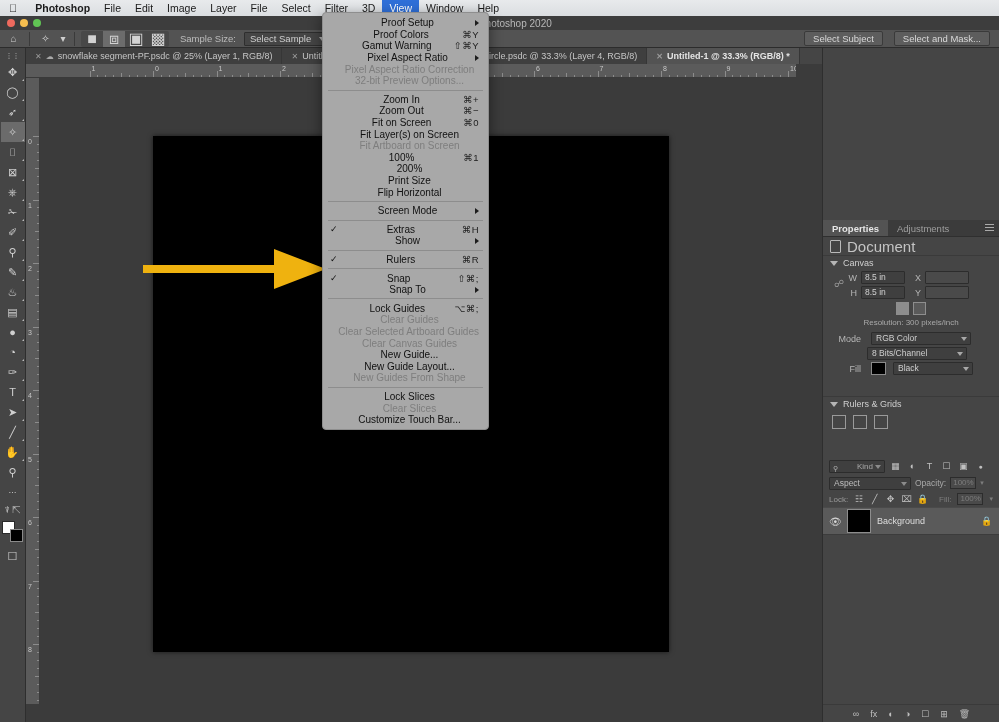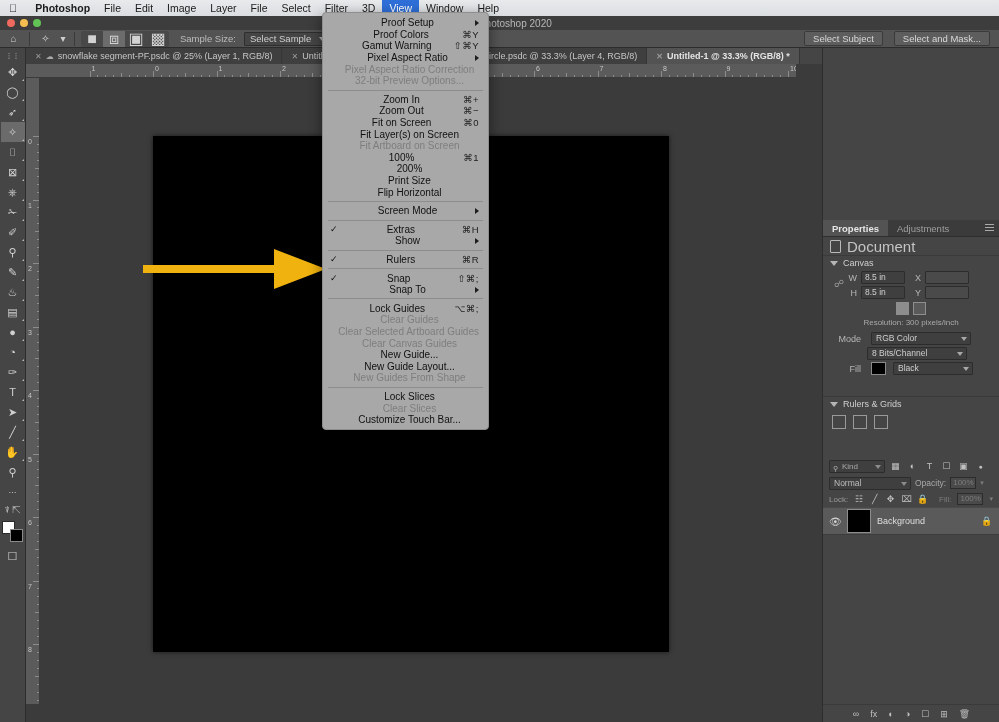--- a/index.html
+++ b/index.html
@@ -181,21 +181,21 @@
   .psel .carat { position: absolute; right: 3px; top: 4px; border-left: 3px solid transparent; border-right: 3px solid transparent; border-top: 4px solid #a8a8a8; }
   .res-text { font-size: 8px; color: #a9a9a9; text-align: center; padding: 3px 0 4px 0; }
   .orient { display: flex; gap: 4px; justify-content: center; padding-top: 2px; }
   .orient div { width: 13px; height: 13px; border: 1px solid #8e8e8e; background: #5a5a5a; }
   .orient div.sel { background: #8d8d8d; }
   .rg-icons { display: flex; gap: 7px; padding: 4px 0 6px 9px; }
   .rg-icons div { width: 14px; height: 14px; border: 1px solid #9a9a9a; }
 
   
   .layers-filter { display: flex; align-items: center; gap: 4px; height: 18px; padding: 0 6px; }
-  .kindsel { background: #3f3f3f; border: 1px solid #2c2c2c; height: 13px; width: 56px; font-size: 8px; color: #a8a8a8; padding: 0 11px 0 12px; line-height: 11px; position: relative; border-radius: 1px; }
+  .kindsel { background: #3f3f3f; border: 1px solid #2c2c2c; height: 13px; width: 56px; font-size: 8px; color: #a8a8a8; padding: 0 11px 0 12px; line-height: 11px; position: relative; border-radius: 1px; text-align: right; }
   .kindsel .mag { position: absolute; left: 3px; top: 2px; font-size: 7px; color: #b0b0b0; }
   .kindsel .carat { position: absolute; right: 3px; top: 4px; border-left: 3px solid transparent; border-right: 3px solid transparent; border-top: 4px solid #8b8b8b; }
   .filt-icon { width: 13px; height: 13px; display: flex; align-items: center; justify-content: center; color: #c0c0c0; font-size: 9px; }
   .blendrow { display: flex; align-items: center; gap: 4px; height: 16px; padding: 0 6px; font-size: 8.5px; color: #a9a9a9; }
   .blendsel { background: #3f3f3f; border: 1px solid #2c2c2c; height: 13px; width: 82px; font-size: 8.5px; color: #bdbdbd; padding: 0 11px 0 4px; line-height: 11px; position: relative; border-radius: 1px; }
   .blendsel .carat { position: absolute; right: 3px; top: 4px; border-left: 3px solid transparent; border-right: 3px solid transparent; border-top: 4px solid #8b8b8b; }
   .valbox { background: #4a4a4a; border: 1px solid #2c2c2c; height: 12px; width: 26px; font-size: 8px; color: #7d7d7d; padding: 0 2px; line-height: 10px; }
   .lockrow { display: flex; align-items: center; gap: 6px; height: 16px; padding: 0 6px; font-size: 8px; color: #9b9b9b; }
   .layerrow { display: flex; align-items: center; height: 28px; background: #5a5a5a; padding: 0 6px; gap: 6px; border-top: 1px solid #4a4a4a; border-bottom: 1px solid #3c3c3c; }
   .layerrow .eye { width: 12px; color: #d6d6d6; font-size: 10px; text-align: center; }
@@ -607,21 +607,21 @@
         </span>
         <span class="filt-icon">▦</span>
         <span class="filt-icon">◐</span>
         <span class="filt-icon">T</span>
         <span class="filt-icon">☐</span>
         <span class="filt-icon">▣</span>
         <span class="filt-icon" style="font-size:7px">●</span>
       </div>
       <div class="blendrow">
         <span class="blendsel">
-          <span>Normal</span>
+          <span>Aspect</span>
           <span class="carat"></span>
         </span>
         <span>Opacity:</span>
         <span class="valbox">100%</span>
         <span style="font-size:7px;color:#7d7d7d">▾</span>
       </div>
       <div class="lockrow">
         <span>Lock:</span>
         <span class="filt-icon">☷</span>
         <span class="filt-icon">╱</span>

